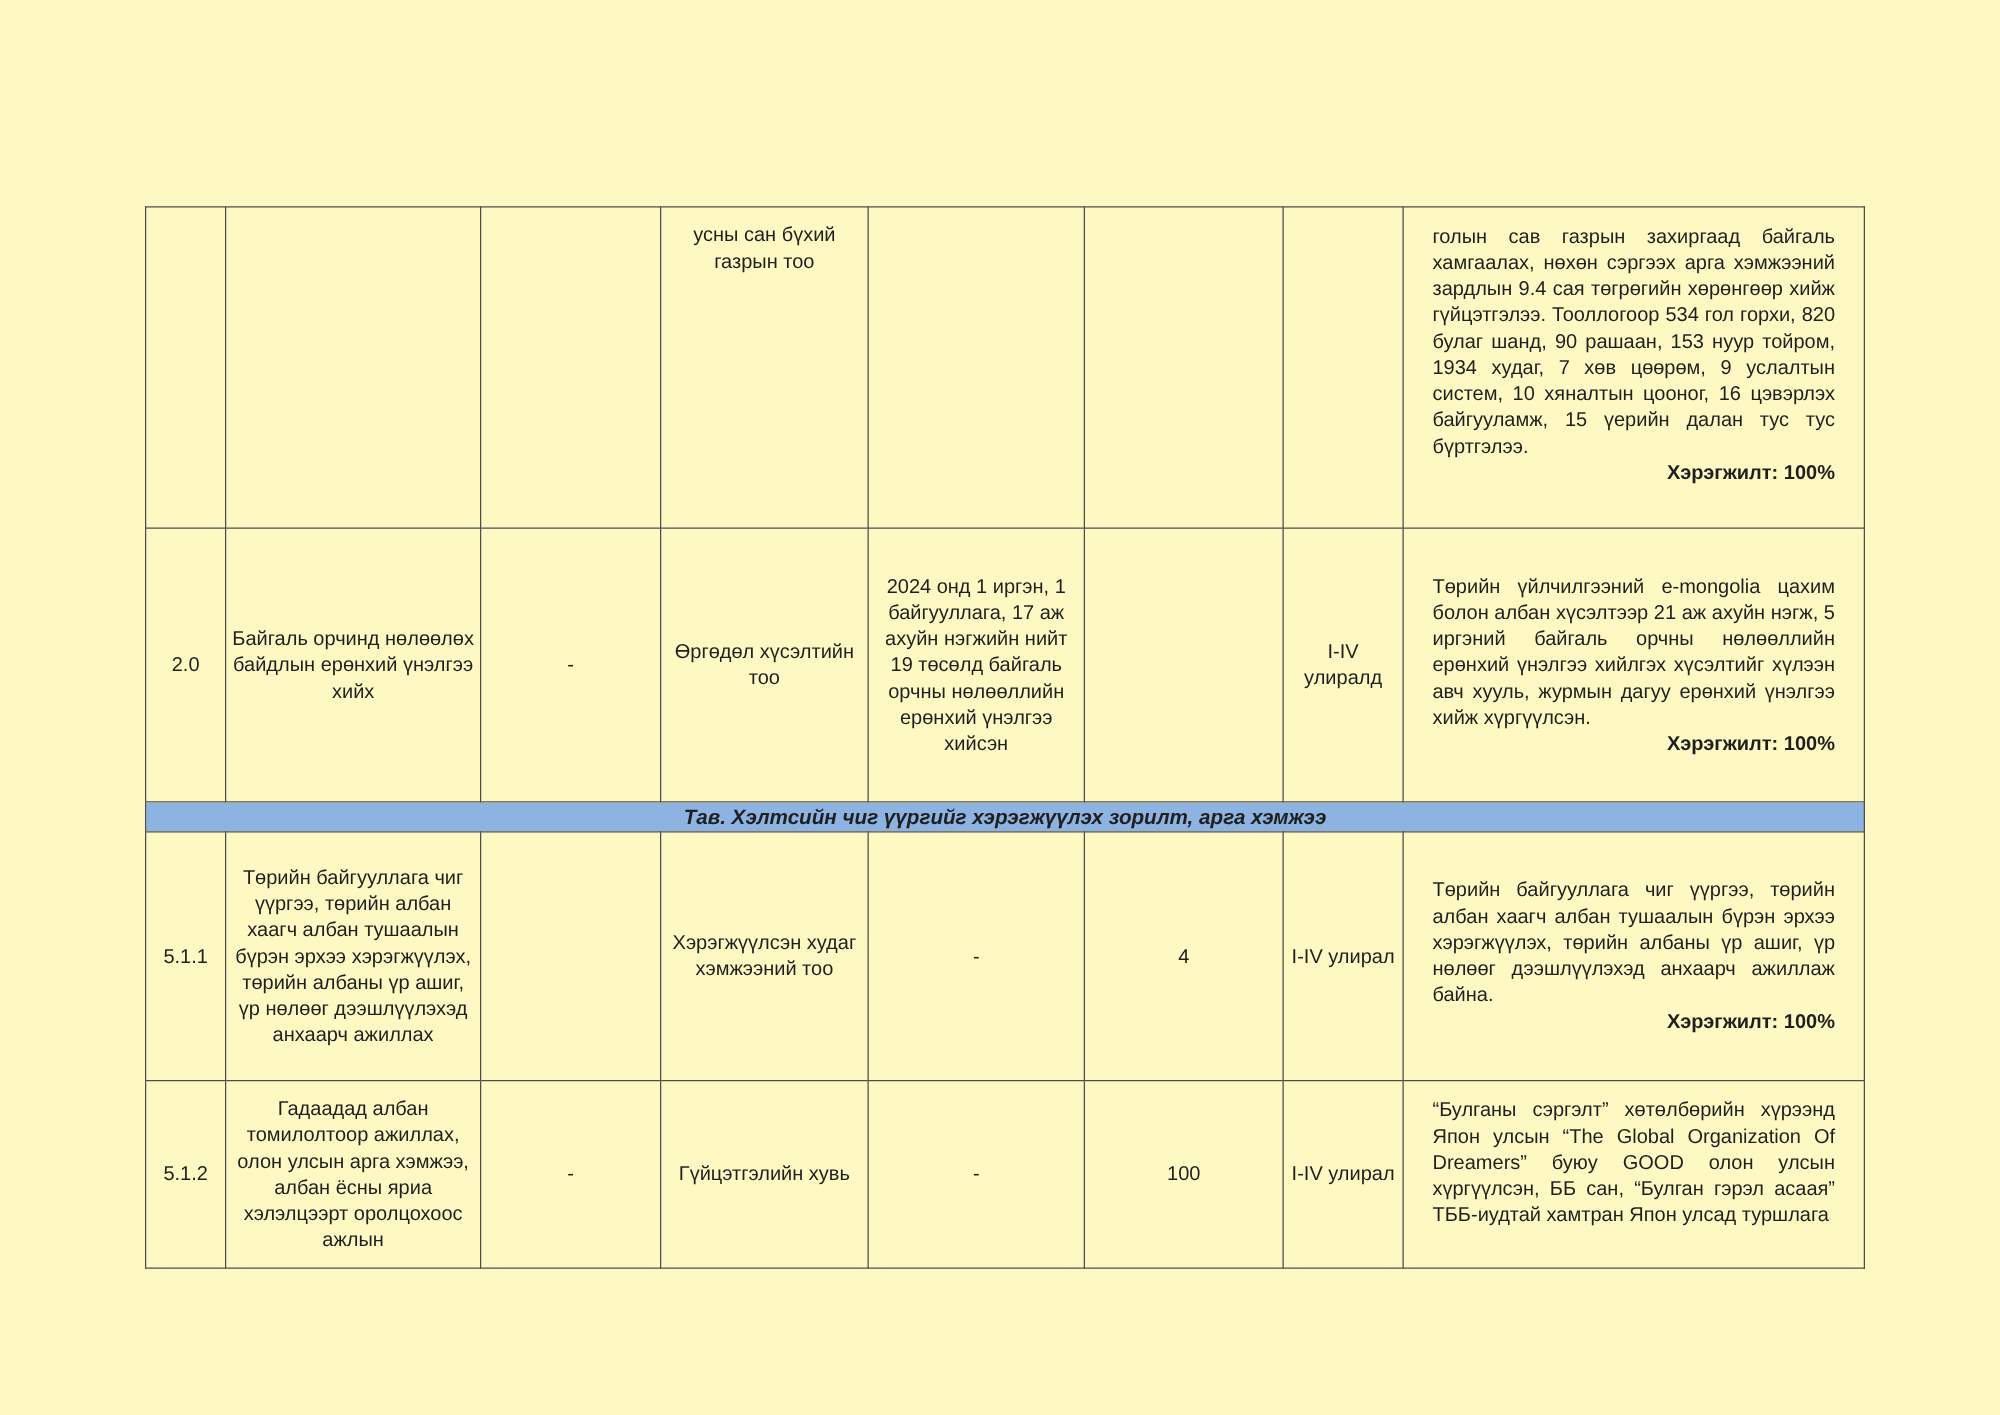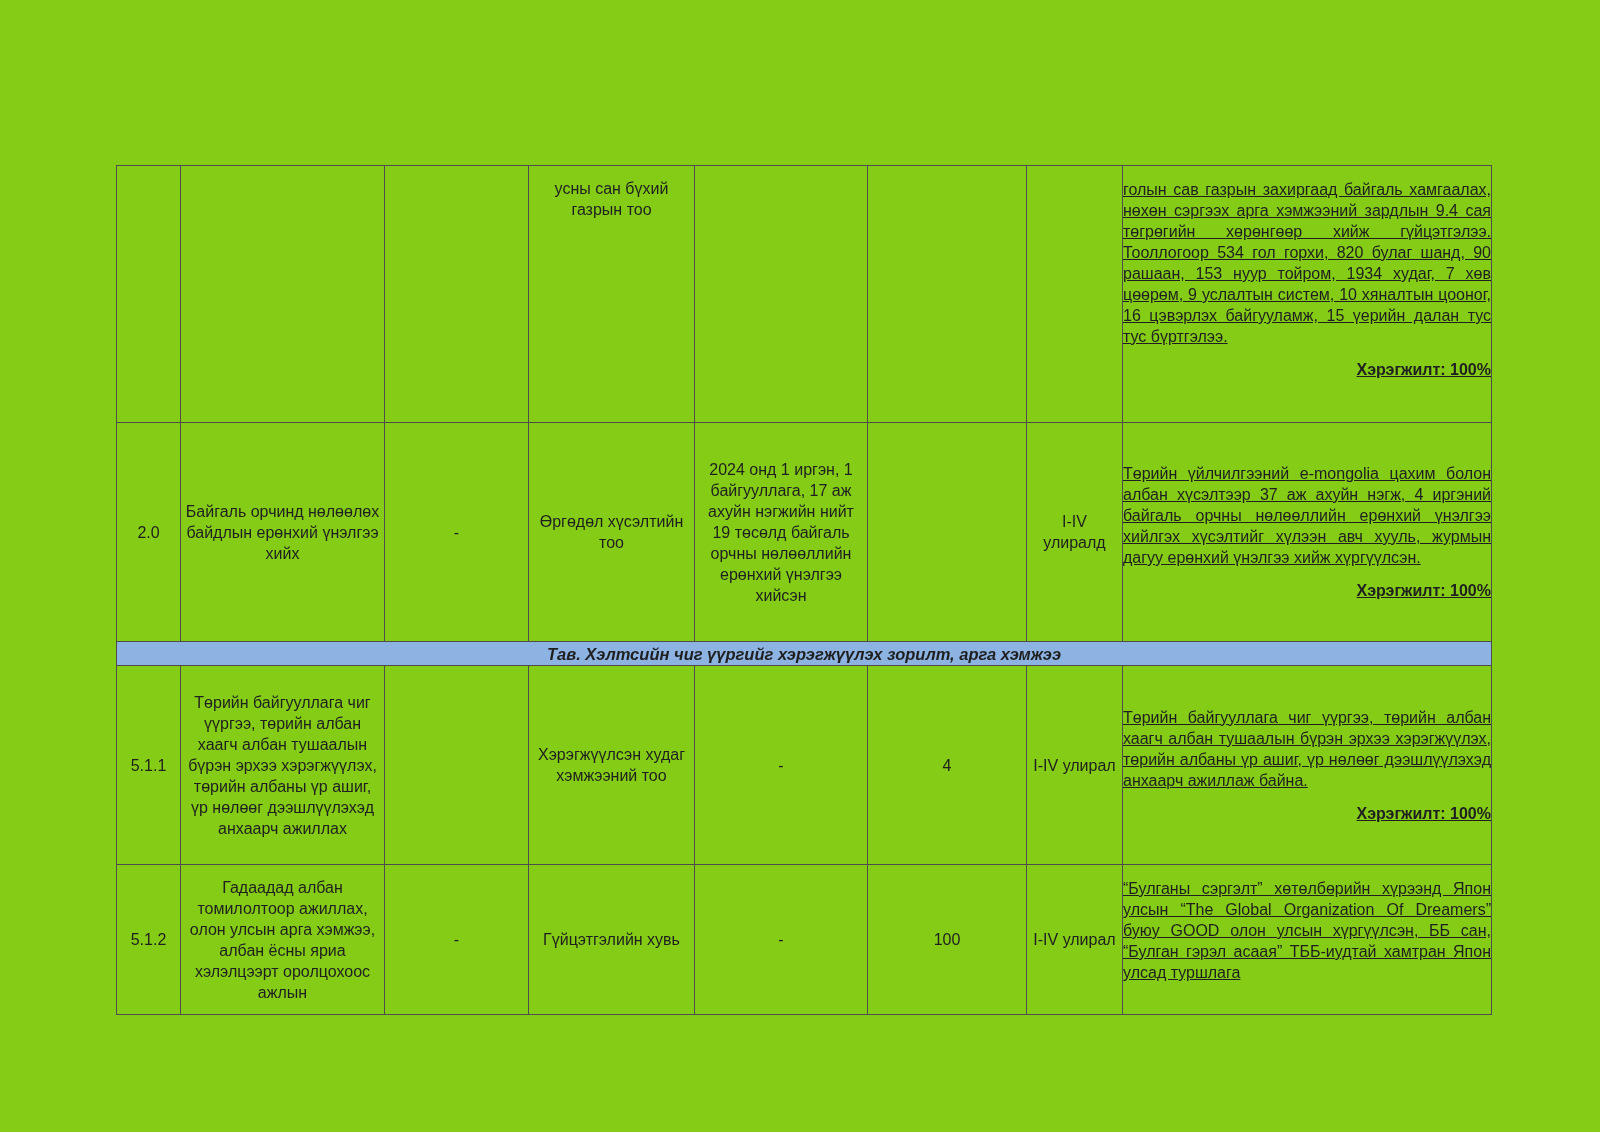--- a/index.html
+++ b/index.html
@@ -9,21 +9,21 @@
     height: 1132px;
     background: #ffffff;
     font-family: "Liberation Sans", sans-serif;
     color: #1f1f1f;
     overflow: hidden;
   }
   .doc-page {
     position: relative;
     width: 1600px;
     height: 1132px;
-    background: #84cc16;
+    background: #fef9c3;
   }
   table.perf-table {
     position: absolute;
     left: 116px;
     top: 165px;
     border-collapse: collapse;
     table-layout: fixed;
     width: 1375px;
   }
   td {
@@ -31,30 +31,28 @@
     font-size: 16px;
     line-height: 21px;
     text-align: center;
     vertical-align: middle;
     padding: 2px 3px;
     word-wrap: break-word;
     overflow: hidden;
   }
   td.rpt-cell {
     text-align: justify;
-    padding: 4px 0;
-    text-decoration: underline;
+    padding: 4px 23px;
   }
   td.v-top { vertical-align: top; }
   td.v-top.rpt-cell { padding-top: 13px; }
   td.ind-top { vertical-align: top; padding-top: 12px; }
   .impl {
     font-weight: bold;
     text-align: right;
-    margin-top: 12px;
   }
   tr.section-row td {
     background: #8DB3E2;
     font-weight: bold;
     font-style: italic;
     font-size: 16.5px;
     line-height: 20px;
     padding: 1px 4px;
     text-align: center;
     vertical-align: middle;
@@ -108,21 +106,21 @@
         <span>Өргөдөл хүсэлтийн тоо</span>
       </td>
       <td>
         <span>2024 онд 1 иргэн, 1 байгууллага, 17 аж ахуйн нэгжийн нийт 19 төсөлд байгаль орчны нөлөөллийн ерөнхий үнэлгээ хийсэн</span>
       </td>
       <td></td>
       <td>
         <span>I-IV улиралд</span>
       </td>
       <td class="rpt-cell">
-        <div>Төрийн үйлчилгээний e-mongolia цахим болон албан хүсэлтээр 37 аж ахуйн нэгж, 4 иргэний байгаль орчны нөлөөллийн ерөнхий үнэлгээ хийлгэх хүсэлтийг хүлээн авч хууль, журмын дагуу ерөнхий үнэлгээ хийж хүргүүлсэн.</div>
+        <div>Төрийн үйлчилгээний e-mongolia цахим болон албан хүсэлтээр 21 аж ахуйн нэгж, 5 иргэний байгаль орчны нөлөөллийн ерөнхий үнэлгээ хийлгэх хүсэлтийг хүлээн авч хууль, журмын дагуу ерөнхий үнэлгээ хийж хүргүүлсэн.</div>
         <div class="impl">Хэрэгжилт: 100%</div>
       </td>
     </tr>
 
     <tr class="section-row" style="height:24px;">
       <td colspan="8">
         <span>Тав. Хэлтсийн чиг үүргийг хэрэгжүүлэх зорилт, арга хэмжээ</span>
       </td>
     </tr>
 

